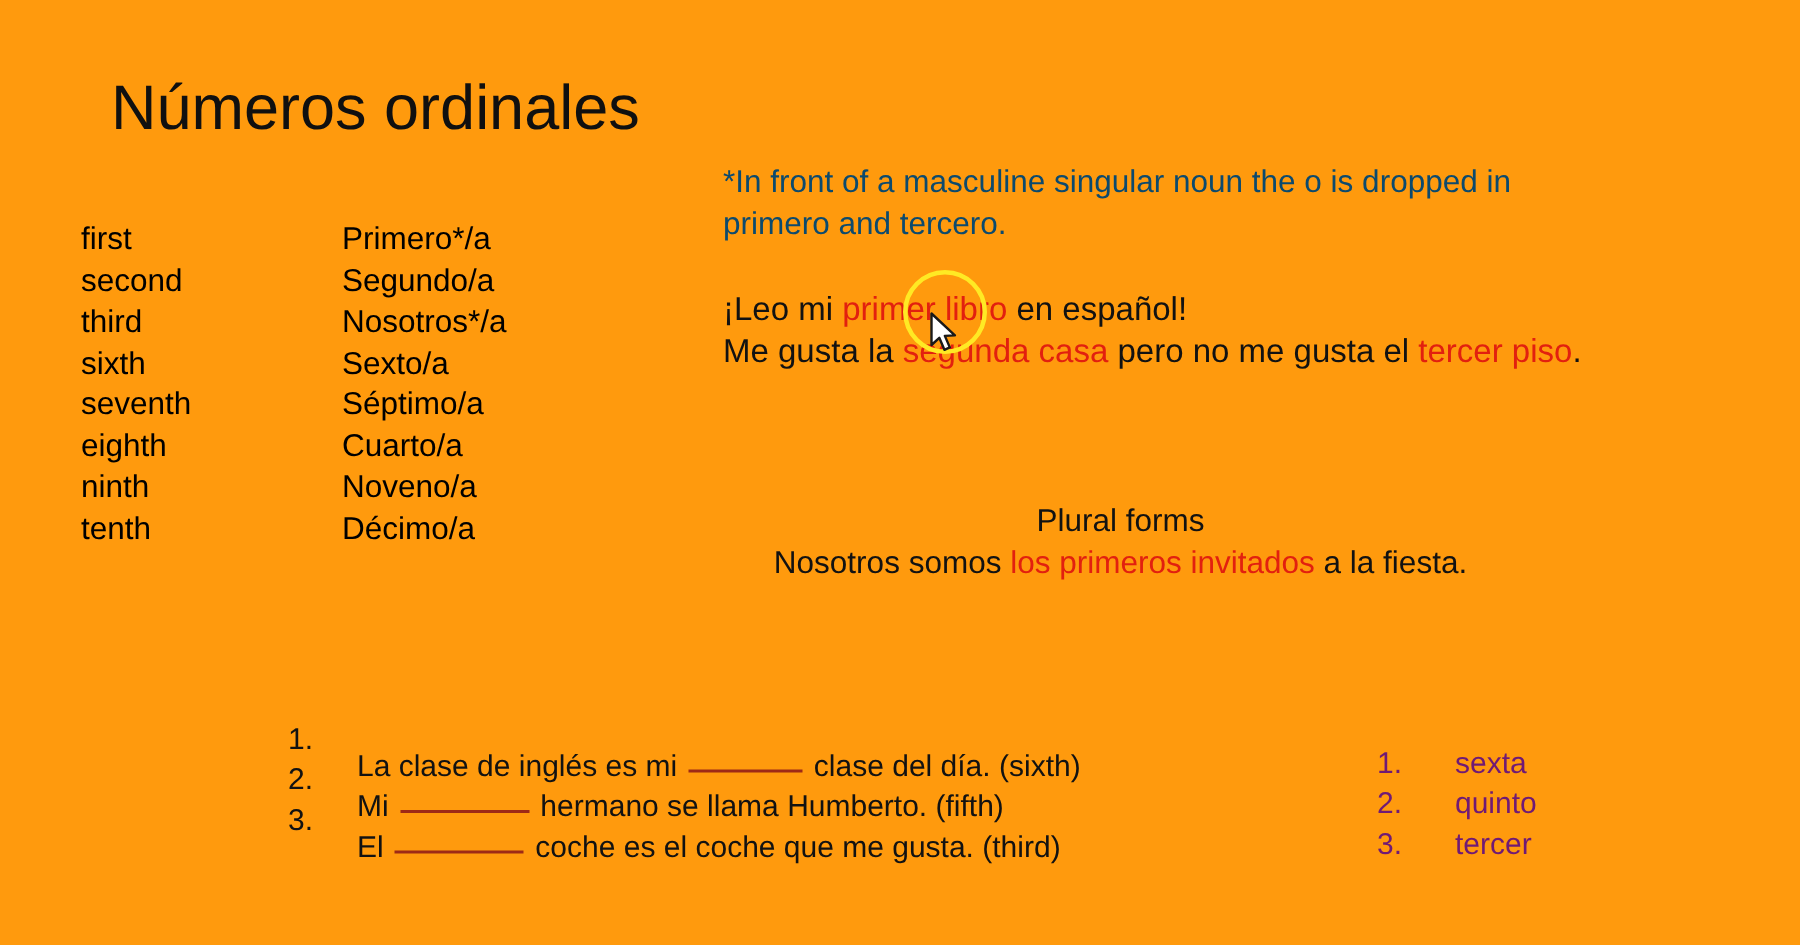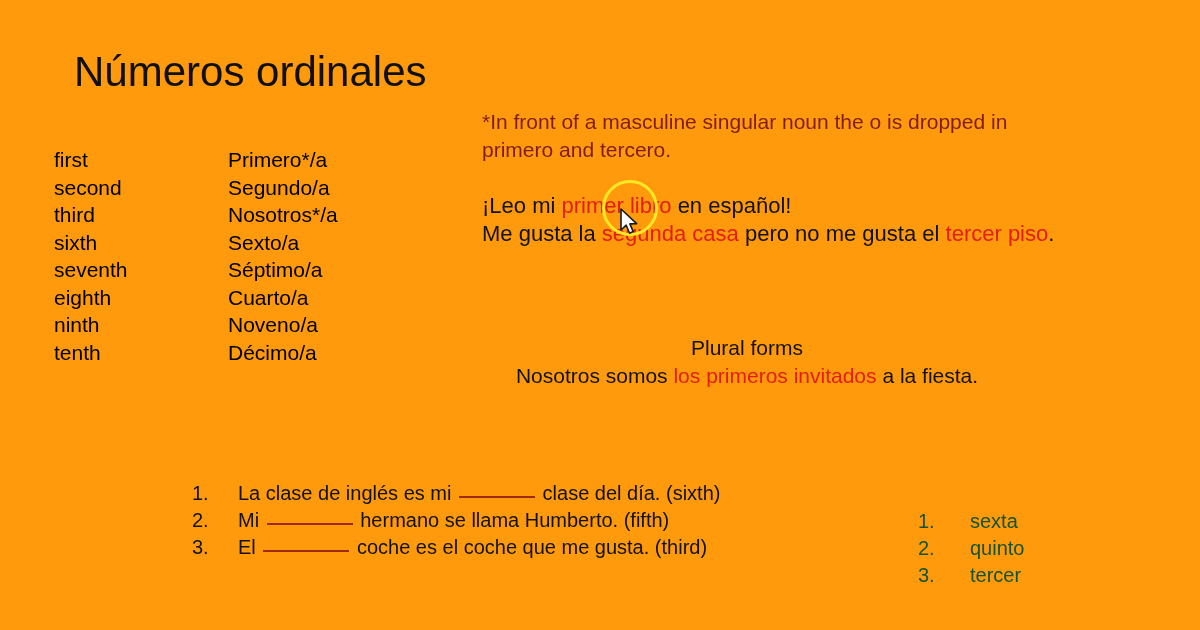--- a/index.html
+++ b/index.html
@@ -59,21 +59,21 @@
     vertical-align: top;
   }
 
   
   .note {
     position: absolute;
     left: 482px;
     top: 108px;
     width: 600px;
     font-size: 21px;
-    color: #7f1d1d;
+    color: #0c4a6e;
     line-height: 28px;
   }
   .examples {
     position: absolute;
     left: 482px;
     top: 192px;
     width: 700px;
     font-size: 22px;
     color: #121212;
     line-height: 28px;
@@ -110,37 +110,38 @@
     white-space: nowrap;
   }
   .exercises .num {
     display: inline-block;
     width: 46px;
     vertical-align: top;
   }
   .exercises .body {
     display: inline-block;
     vertical-align: top;
+    margin-top: 18px;
   }
   .blank {
     display: inline-block;
     width: 76px;
     border-bottom: 2.5px solid #9E2A16;
     vertical-align: 2px;
     margin: 0 2px;
   }
   .blank.wide { width: 86px; }
 
   
   .answers {
     position: absolute;
     left: 918px;
-    top: 508px;
+    top: 496px;
     font-size: 20px;
-    color: #14532d;
+    color: #701a75;
     line-height: 27px;
   }
   .answers .ans-row {
     display: block;
     height: 27px;
     white-space: nowrap;
   }
   .answers .num {
     display: inline-block;
     width: 52px;

